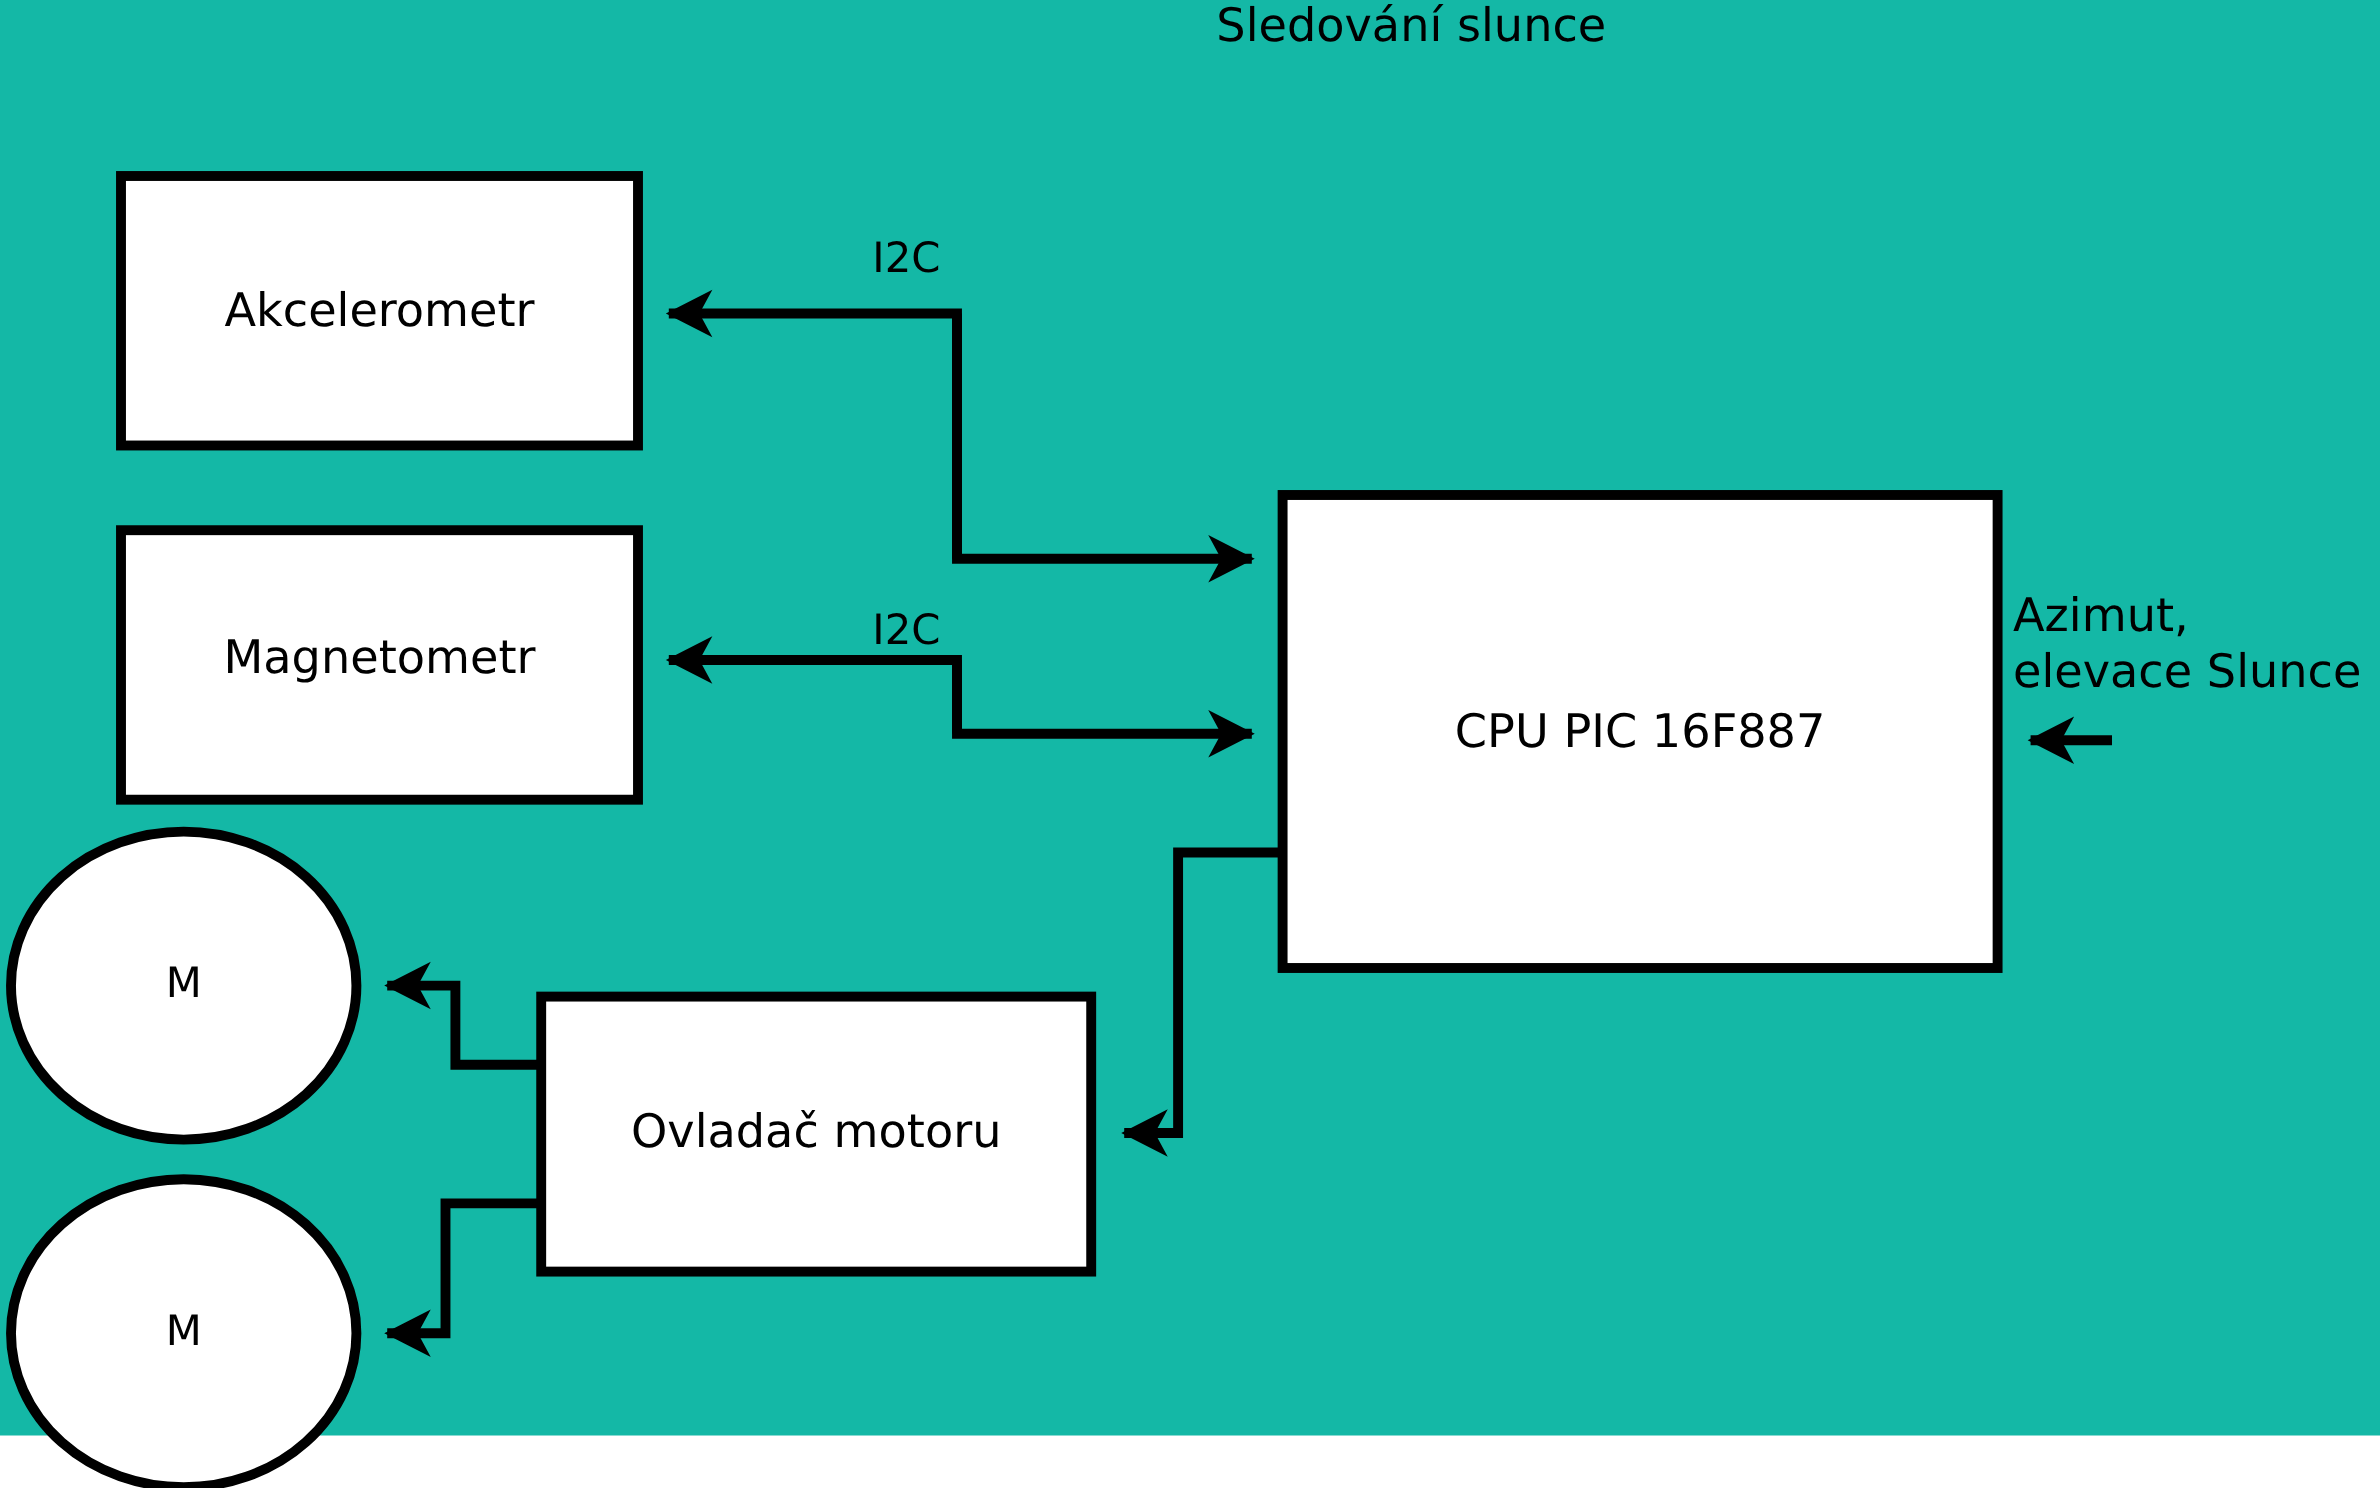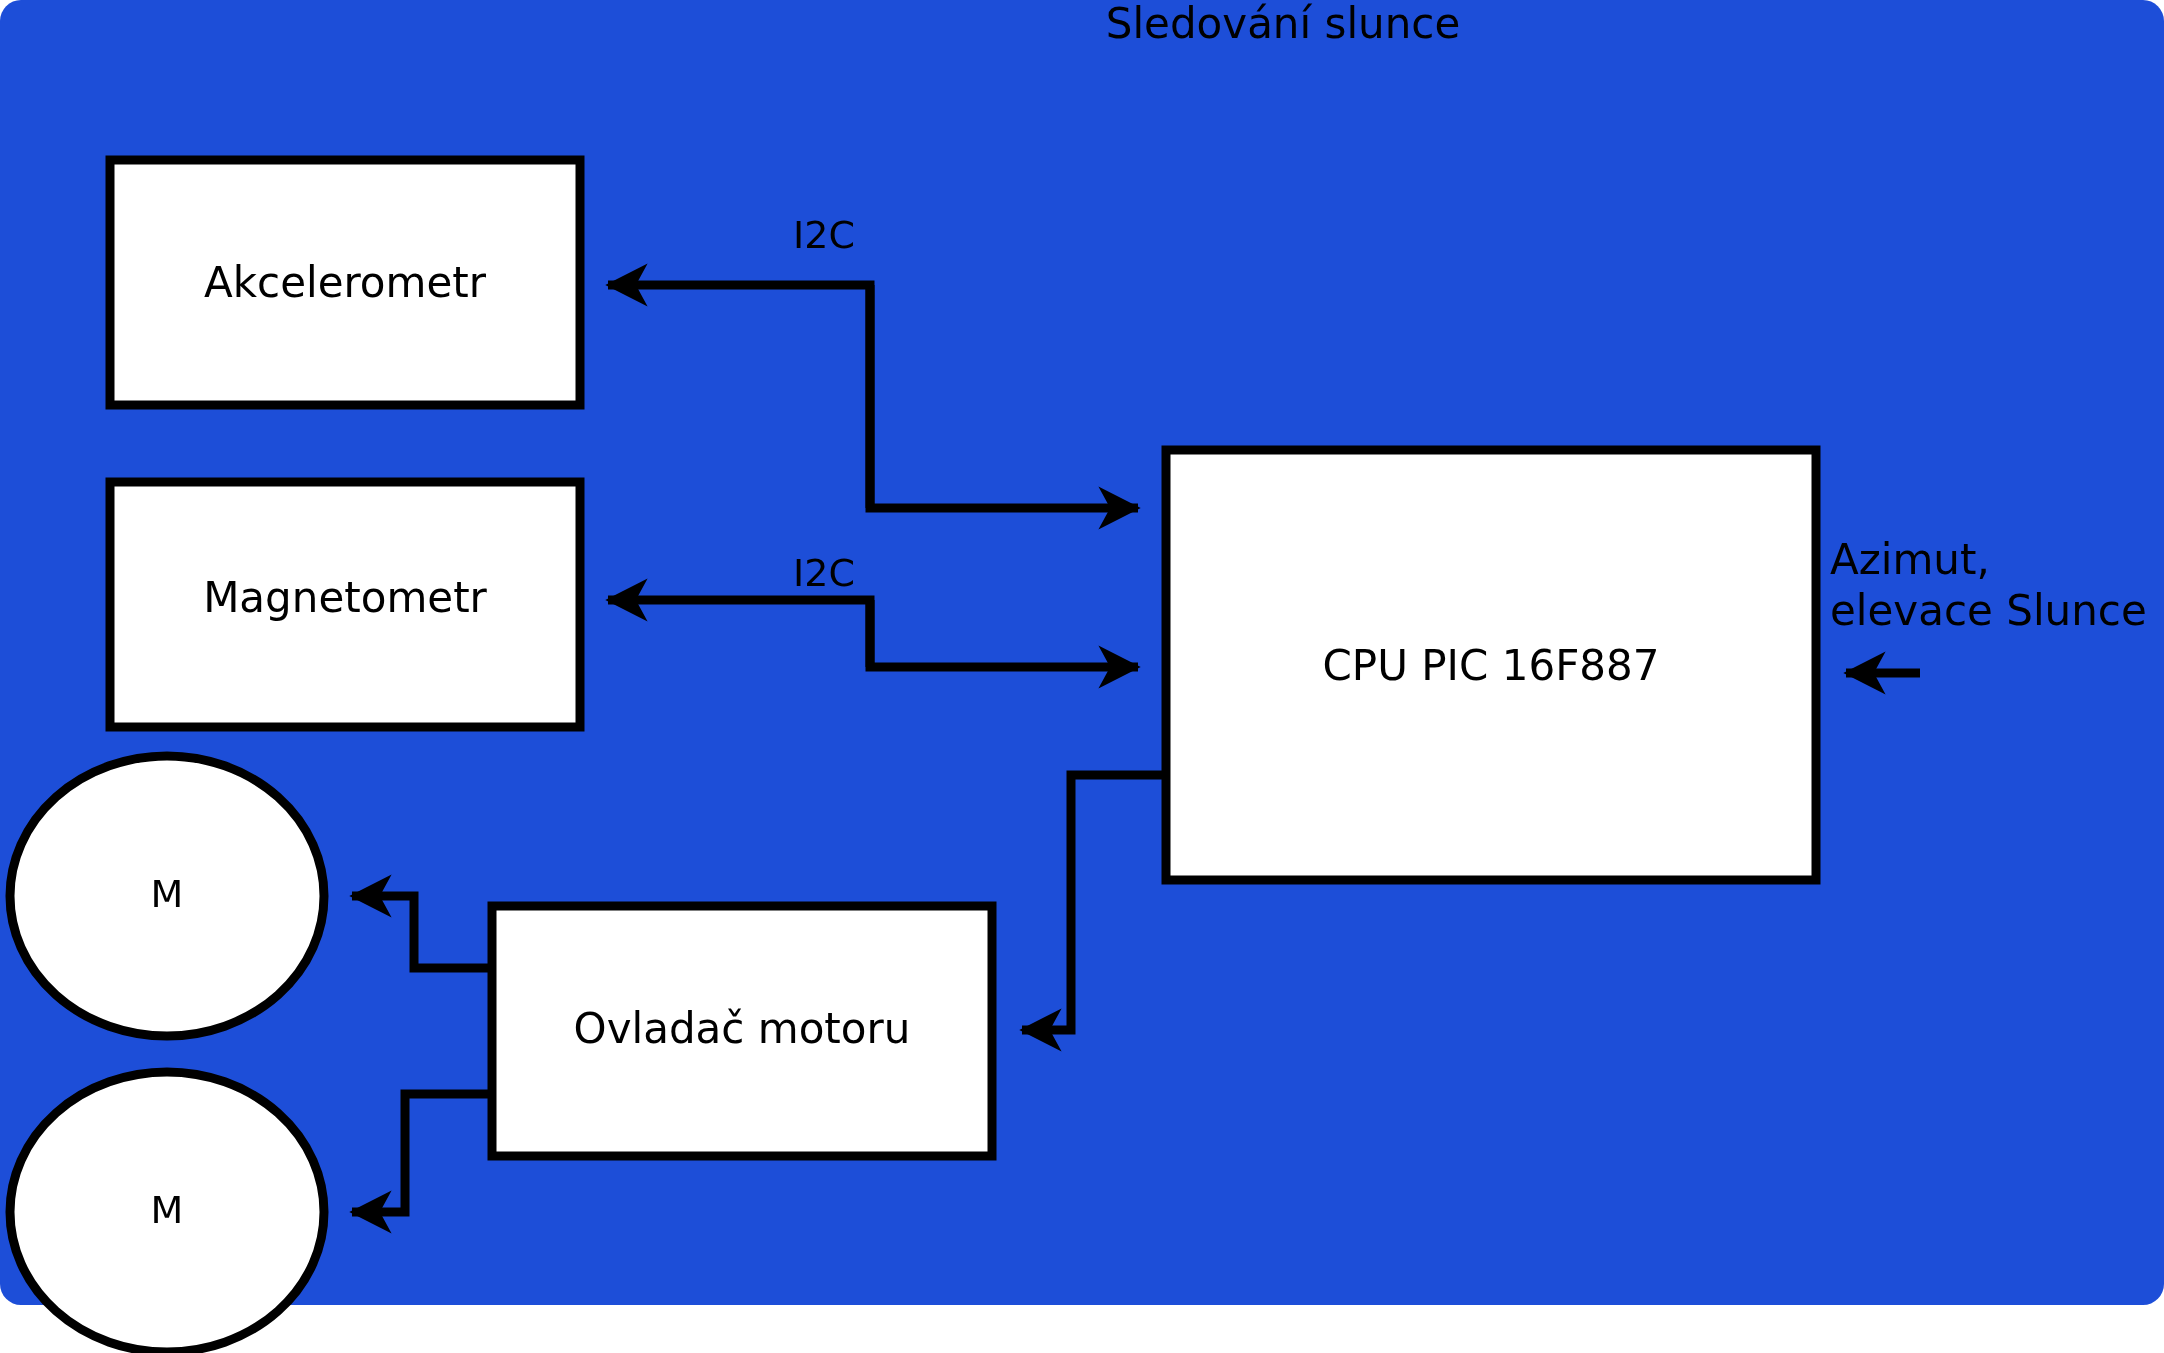--- a/index.html
+++ b/index.html
@@ -10,22 +10,21 @@
   body {
     width: 2164px;
     height: 1353px;
     font-family: "DejaVu Sans", sans-serif;
     overflow: hidden;
   }
   #diagram-root {
     position: relative;
     width: 2164px;
     height: 1305px;
-    background: #1d4ed8;
-    border-radius: 21px;
+    background: #14b8a6;
   }
   svg.diagram-canvas {
     position: absolute;
     top: 0;
     left: 0;
     width: 2164px;
     height: 1353px;
     display: block;
   }
   .node-shape {

